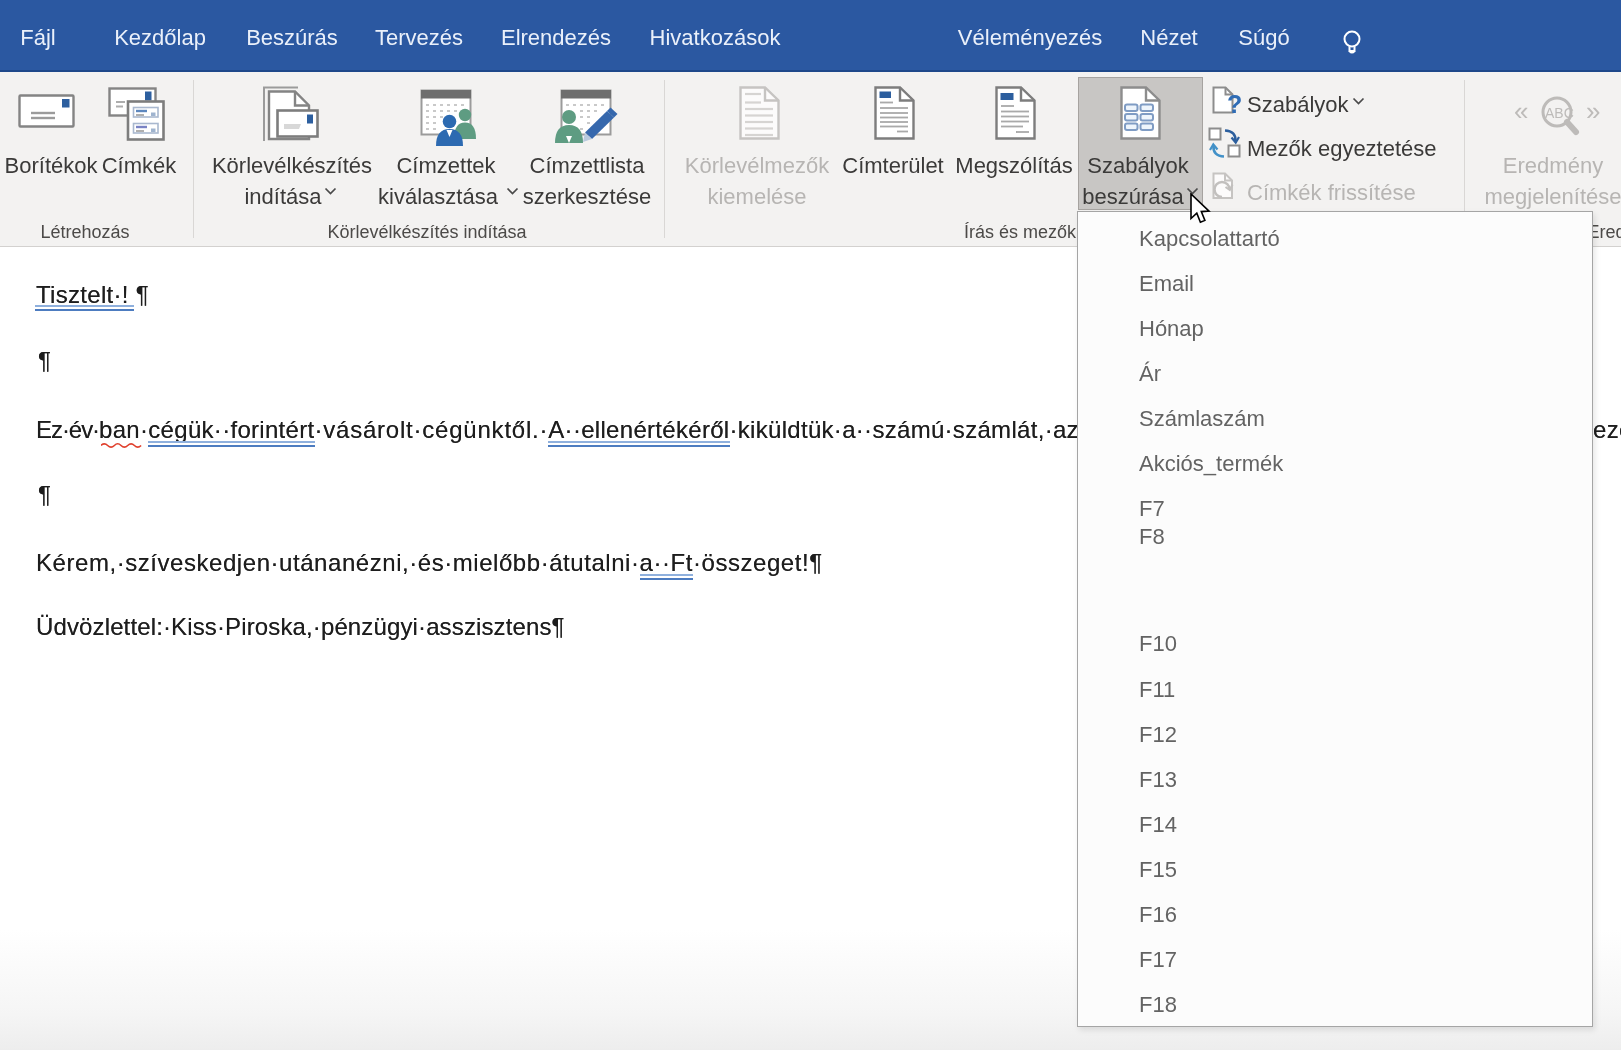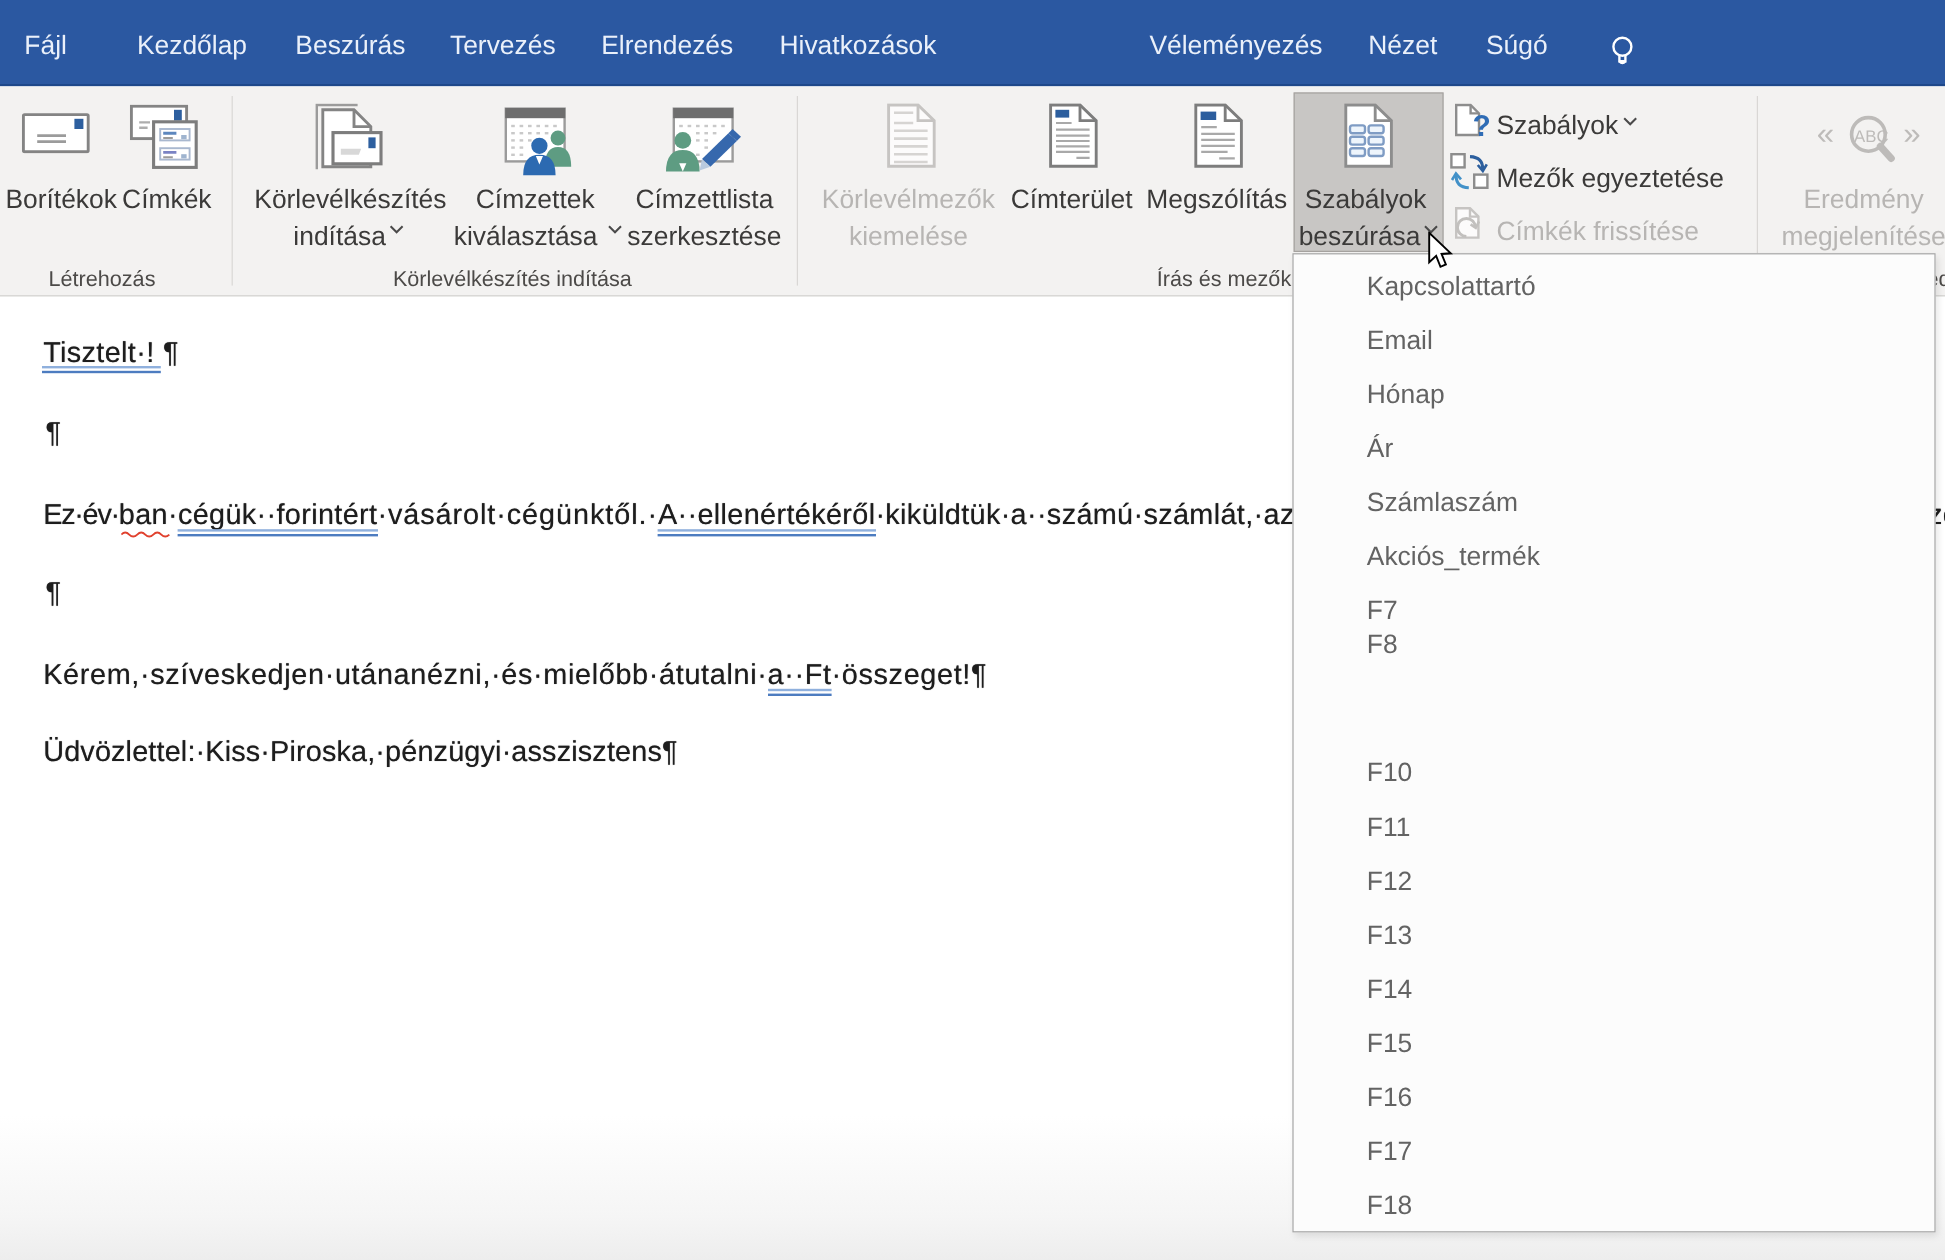--- a/index.html
+++ b/index.html
@@ -22,21 +22,21 @@
           transform:translateX(-50%);white-space:nowrap;}
   .blabel{position:absolute;font-size:22px;color:#3b3a39;white-space:nowrap;
           transform:translateX(-50%);}
   .blabel.dis{color:#b7b5b3;}
   .srow{position:absolute;font-size:22px;color:#3b3a39;white-space:nowrap;}
   .srow.dis{color:#b7b5b3;}
   #pressed{position:absolute;left:1078px;top:5px;width:125px;height:133px;
            background:#c8c6c4;border:1px solid #a6a3a0;box-sizing:border-box;}
   
   #dd{left:1077px;top:211px;width:514px;height:814px;background:#fcfcfc;
-      border:1px solid #a5a5a5;box-shadow:2px 3px 6px rgba(0,0,0,0.10);padding-left:20px;}
+      border:1px solid #a5a5a5;box-shadow:2px 3px 6px rgba(0,0,0,0.10);}
   #dd .item{position:absolute;left:61px;font-size:22px;color:#636363;white-space:nowrap;}
   
   .doc{position:absolute;font-size:24px;letter-spacing:0.3px;color:#1d1d1d;text-shadow:0 0 0.6px rgba(20,20,20,0.7);
        white-space:nowrap;}
   .ul2{position:absolute;height:0;border-top:2px solid #8fb0dd;
        border-bottom:2px solid #4d7cc0;padding-top:2px;box-sizing:content-box;}
   #fade{left:0;top:930px;width:1621px;height:120px;
         background:linear-gradient(to bottom,rgba(240,240,240,0) 0%,rgba(237,237,237,0.55) 70%,rgba(234,234,234,0.85) 100%);}
 </style>
 </head>

